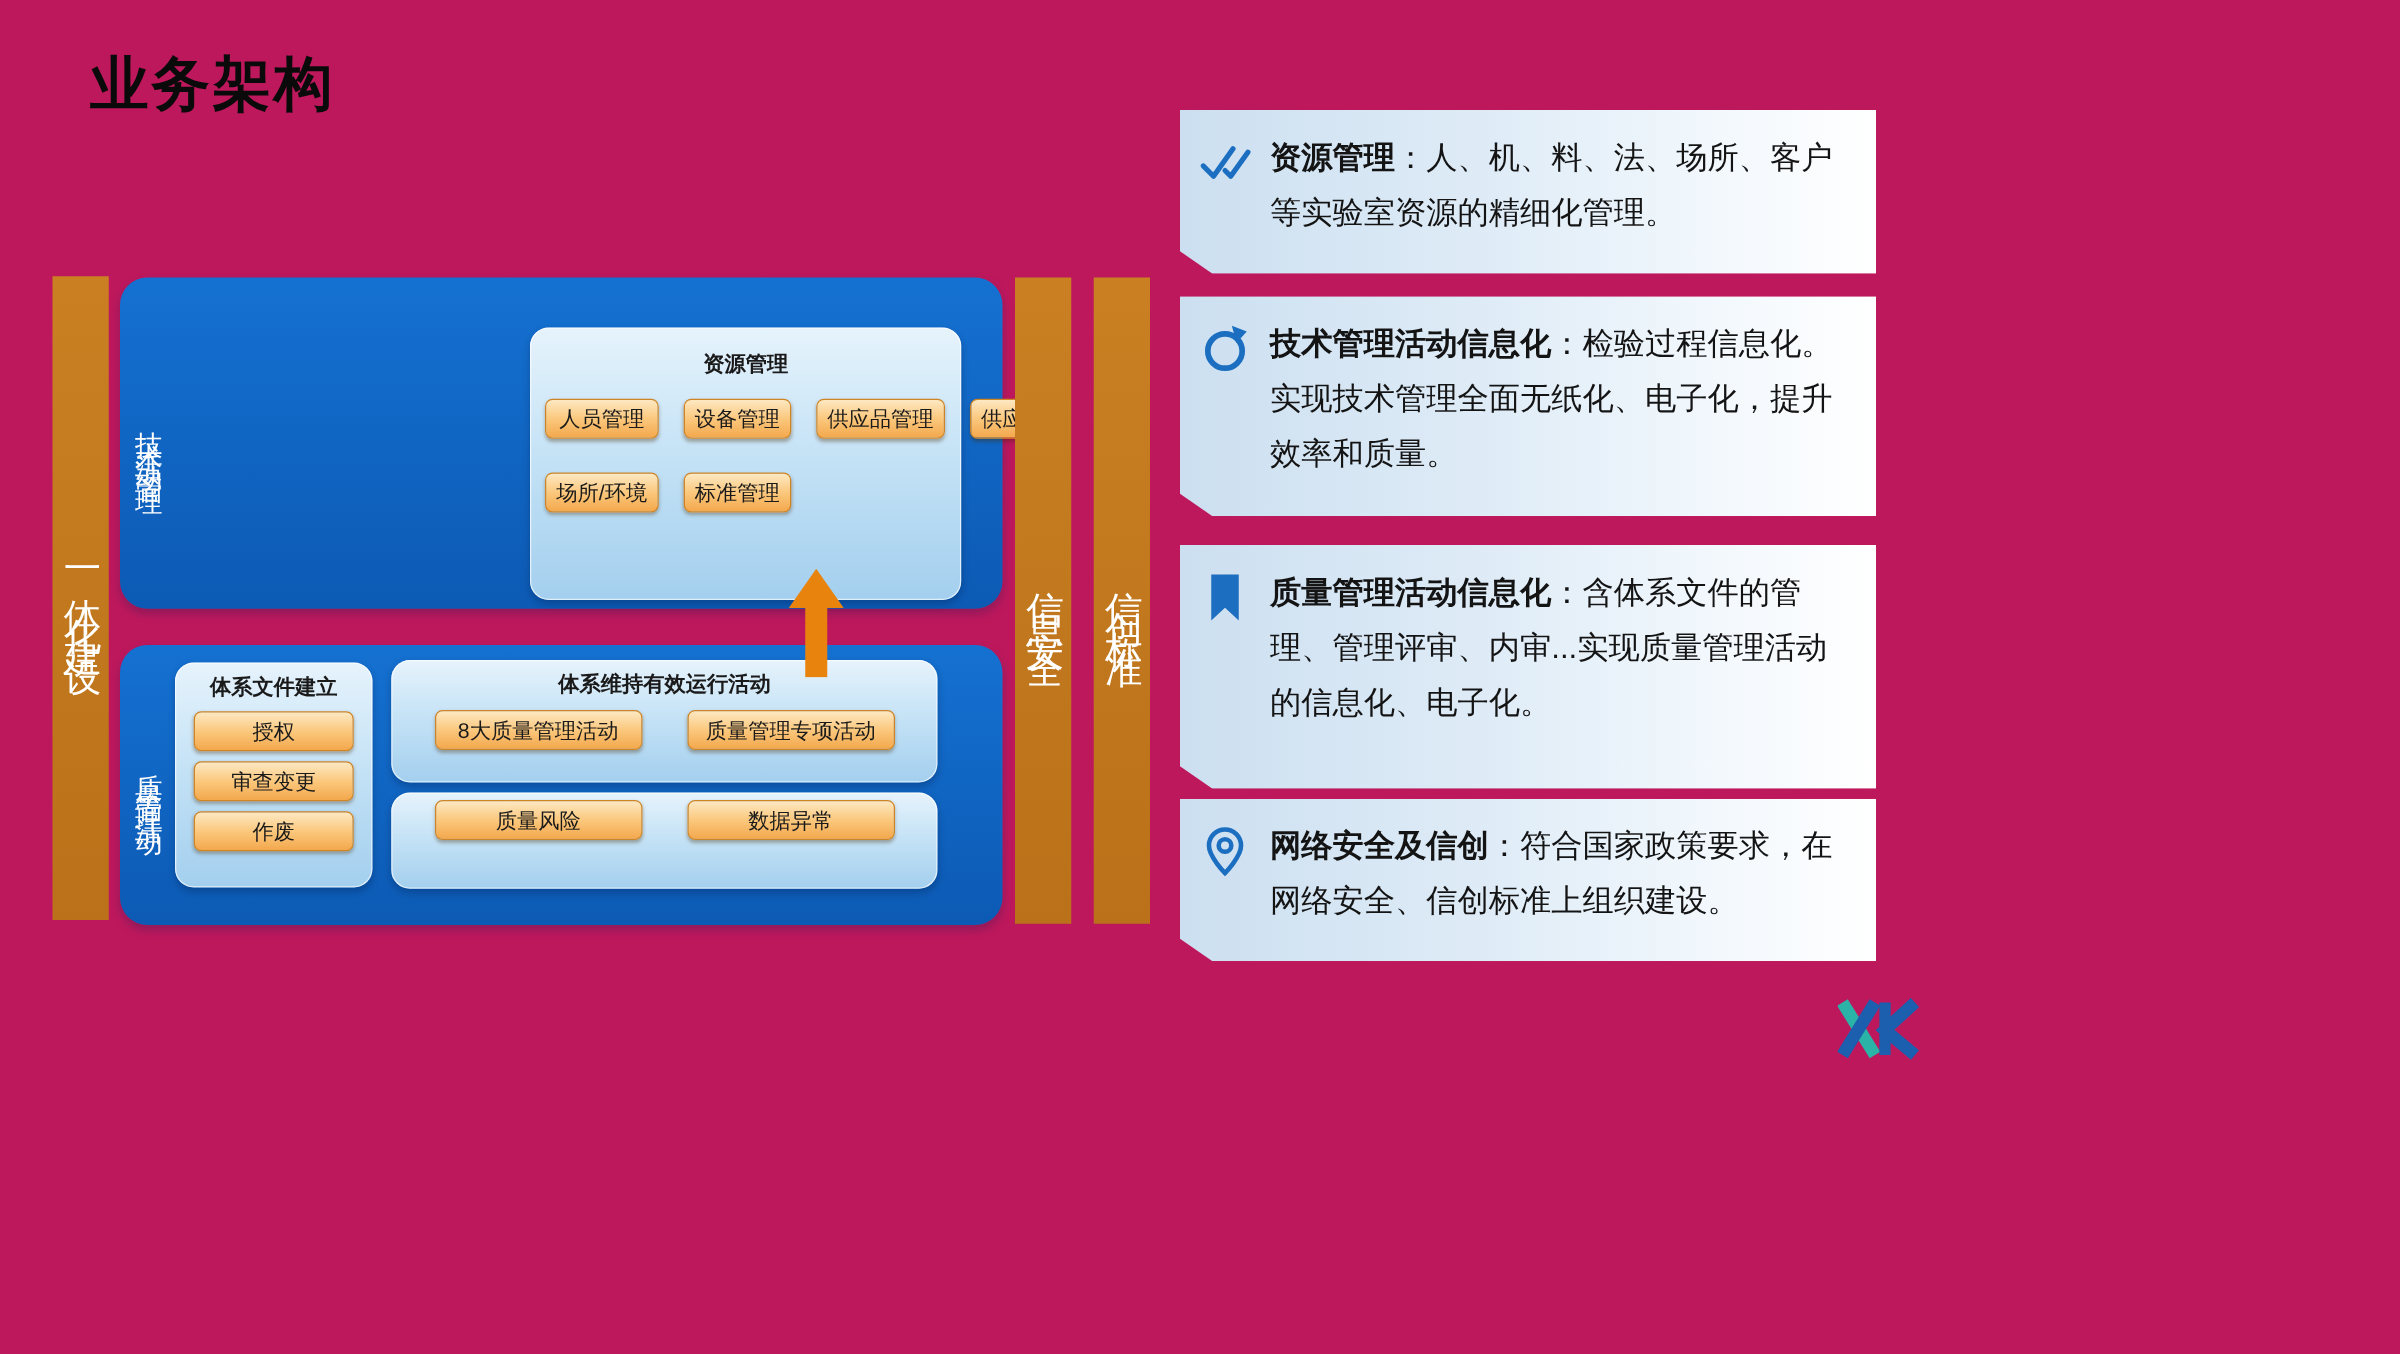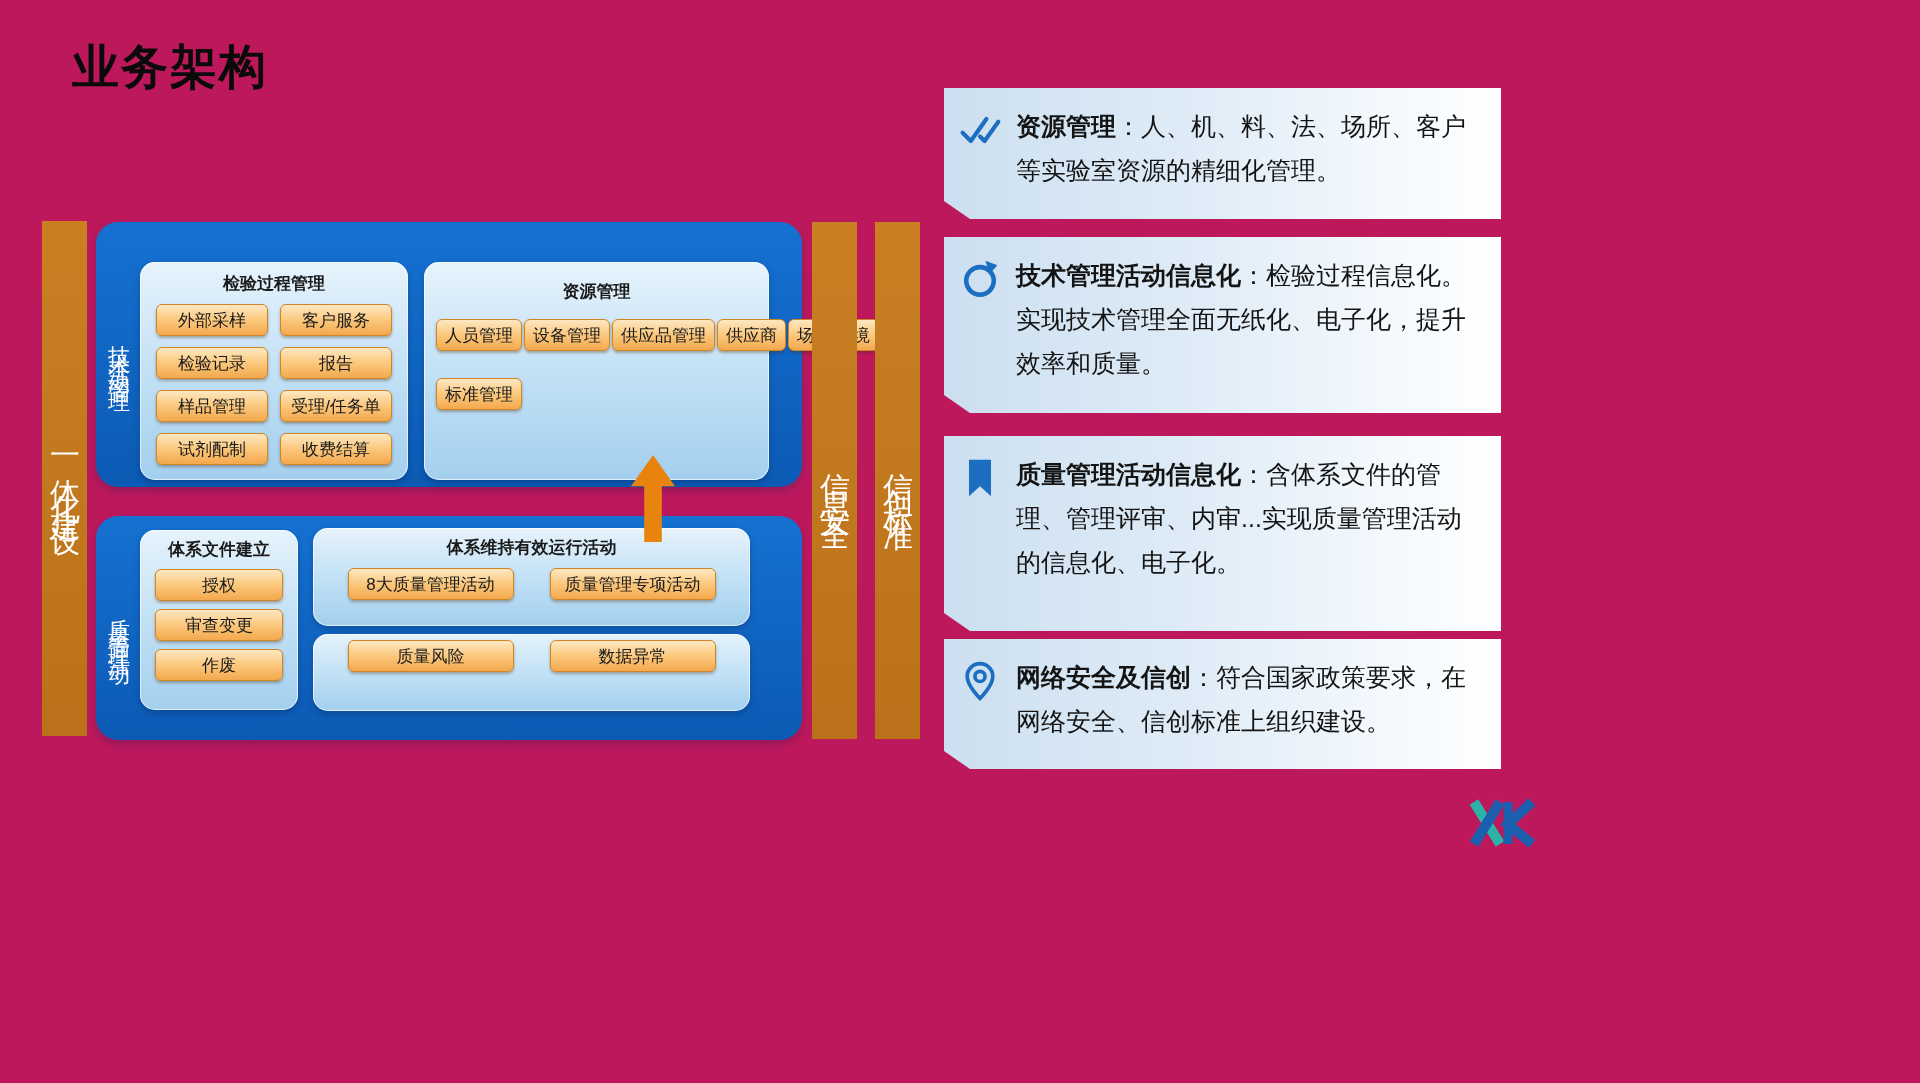--- a/index.html
+++ b/index.html
@@ -24,21 +24,21 @@
   
   .lightbox{position:absolute;border-radius:15px;background:linear-gradient(180deg,#e6f3fc 0%,#c6e3f6 45%,#a3cfee 100%);box-shadow:inset 0 0 0 1px rgba(255,255,255,.65),0 3px 6px rgba(0,20,60,.28);}
   .group-title{text-align:center;font-size:17px;font-weight:700;color:#1a1a1a;}
 
   .group-jianyan{left:44px;top:40px;width:268px;height:218px;}
   .group-jianyan .group-title{margin-top:10px;}
   .grid2{display:grid;grid-template-columns:1fr 1fr;gap:11px 12px;padding:9px 16px 0 16px;}
 
   .group-ziyuan{left:328px;top:40px;width:345px;height:218px;}
   .group-ziyuan .group-title{margin-top:18px;}
-  .grid3{display:grid;grid-template-columns:1fr 1fr 1fr 1fr 1fr;gap:27px 2px;padding:16px 12px 0 12px;align-content:start;}
+  .grid3{display:grid;grid-template-columns:1fr 1fr 1fr 1fr;gap:27px 20px;padding:16px 12px 0 12px;align-content:start;}
 
   .group-tixi{left:44px;top:14px;width:158px;height:180px;}
   .group-tixi .group-title{margin-top:8px;}
   .stack{display:flex;flex-direction:column;align-items:center;gap:8px;padding-top:8px;}
   .stack .chip{width:110px;text-align:right;}
 
   .group-weichi{left:217px;top:12px;width:437px;height:98px;}
   .group-weichi .group-title{margin-top:8px;}
   .row{display:flex;justify-content:center;gap:36px;padding-top:9px;align-items:center;}
   .row .chip{min-width:148px;}
@@ -82,33 +82,20 @@
 
   <div class="vbar bar-left">
     <span class="vtext">一体化建设</span>
   </div>
 
   <div class="panel panel-tech">
     <div class="panel-label">
       <span class="vtext-panel">技术活动管理</span>
     </div>
 
-    <div class="lightbox group-jianyan">
-      <div class="group-title">检验过程管理</div>
-      <div class="grid2">
-        <div class="chip">外部采样</div>
-        <div class="chip">客户服务</div>
-        <div class="chip">检验记录</div>
-        <div class="chip">报告</div>
-        <div class="chip">样品管理</div>
-        <div class="chip">受理/任务单</div>
-        <div class="chip">试剂配制</div>
-        <div class="chip">收费结算</div>
-      </div>
-    </div>
 
     <div class="lightbox group-ziyuan">
       <div class="group-title">资源管理</div>
       <div class="grid3">
         <div class="chip">人员管理</div>
         <div class="chip">设备管理</div>
         <div class="chip">供应品管理</div>
         <div class="chip">供应商</div>
         <div class="chip">场所/环境</div>
         <div class="chip">标准管理</div>

